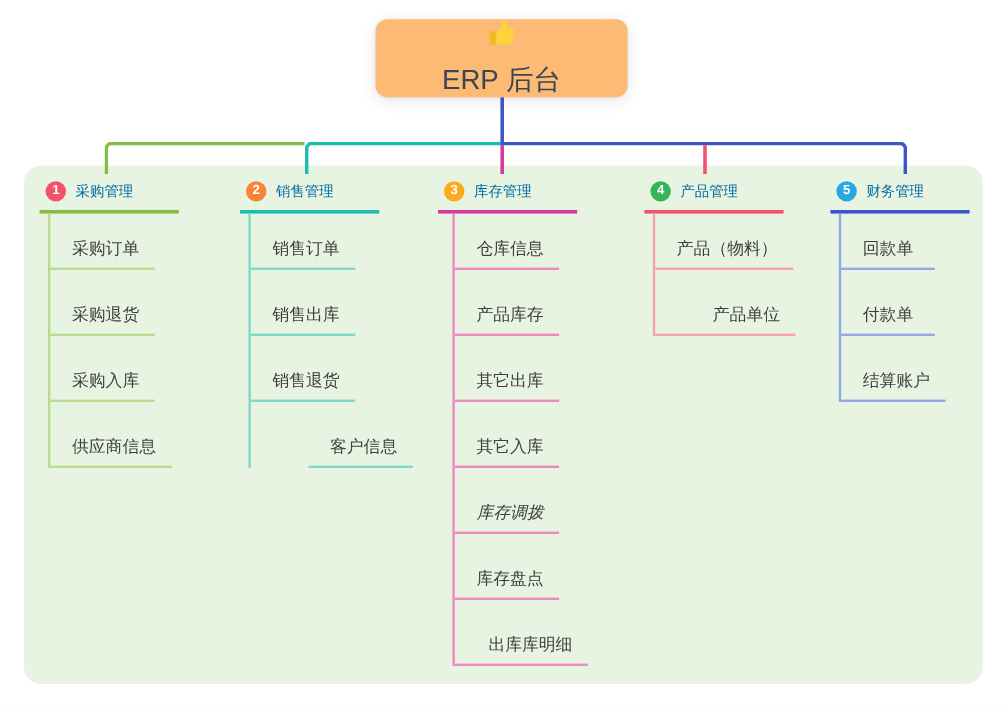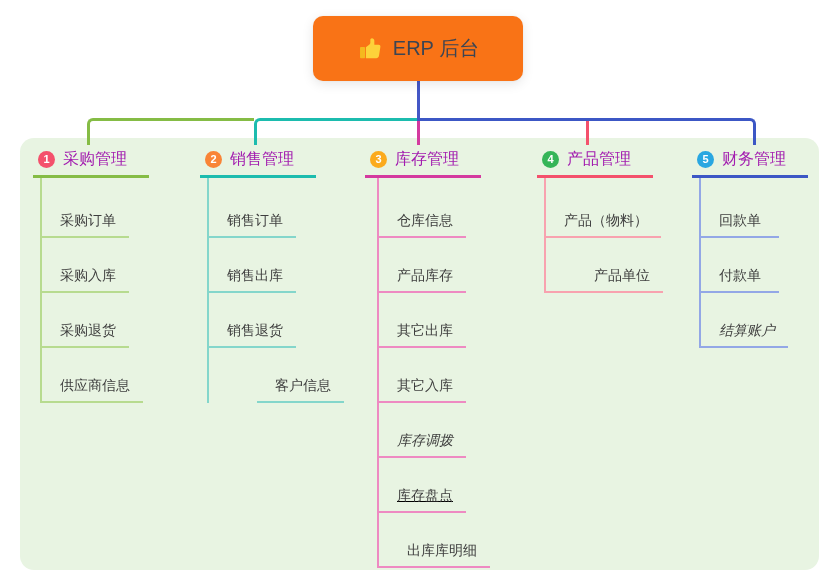--- a/index.html
+++ b/index.html
@@ -19,45 +19,45 @@
   .elbow-2{left:254px;top:118px;width:166px;height:27px;
            border-left:3px solid;border-top:3px solid;border-top-left-radius:6px;}
   .elbow-5{left:417px;top:118px;width:339px;height:27px;
            border-right:3px solid;border-top:3px solid;border-top-right-radius:6px;}
   .drop{position:absolute;width:3px;top:121px;height:24px;}
   .drop-3{left:417px;}
   .drop-4{left:586px;}
   
   .root-node{
     position:absolute;left:313px;top:16px;width:210px;height:65px;
-    background:#f97316;border-radius:10px;
+    background:#fdba74;border-radius:10px;
     box-shadow:0 3px 12px rgba(0,0,0,.10),0 0 2px rgba(0,0,0,.06);
     display:flex;align-items:center;justify-content:center;gap:10px;
-    font-size:20px;color:#3c4553;cursor:pointer;
+    font-size:23px;color:#3c4553;cursor:pointer;flex-direction:column;
   }
   .thumb{display:flex;align-items:center;}
   
   .branch{position:absolute;top:147px;}
   .b1{left:33px}.b2{left:200px}.b3{left:365px}.b4{left:537px}.b5{left:692px}
   .bhead{
     display:flex;align-items:center;gap:8px;height:31px;width:116px;
     box-sizing:border-box;border-bottom:3px solid;padding:0 6px 4px 5px;cursor:pointer;
   }
   .bullet{
     width:17px;height:17px;border-radius:50%;flex:none;
     color:#fff;font-size:11px;line-height:17px;text-align:center;font-weight:bold;
   }
-  .blabel{font-size:16px;font-weight:500;color:#a21caf;white-space:nowrap;}
+  .blabel{font-size:12px;font-weight:500;color:#0369a1;white-space:nowrap;}
   .children{margin-left:7px;border-left:2px solid;width:max-content;}
   .child-row{
     height:55px;box-sizing:border-box;width:max-content;min-width:78px;
     display:flex;align-items:flex-end;border-bottom:2px solid;
     padding:0 13px 6px 18px;cursor:pointer;
   }
-  .child-row:first-child{height:60px;}
+  .child-row:first-child{height:47px;}
   .child-row span{font-size:14px;color:#3e3e3e;white-space:nowrap;}
 </style>
 </head>
 <body>
 
 <div class="canvas">
 
   <div class="panel" style="background: rgb(232, 244, 226);"></div>
 
   <div class="stem" style="background: rgb(68, 87, 198);"></div>
@@ -80,24 +80,24 @@
   <div class="branch b1">
     <div class="bhead" style="border-bottom-color: rgb(133, 188, 69);">
       <span class="bullet" style="background: rgb(244, 81, 108);">1</span>
       <span class="blabel">采购管理</span>
     </div>
     <div class="children" style="border-left-color: rgb(183, 219, 143);">
         <div class="child-row" style="border-bottom-color: rgb(183, 219, 143);">
           <span>采购订单</span>
         </div>
         <div class="child-row" style="border-bottom-color: rgb(183, 219, 143);">
-          <span>采购入库</span>
+          <span>采购退货</span>
         </div>
         <div class="child-row" style="border-bottom-color: rgb(183, 219, 143);">
-          <span>采购退货</span>
+          <span>采购入库</span>
         </div>
         <div class="child-row" style="border-bottom-color: rgb(183, 219, 143);">
           <span>供应商信息</span>
         </div>
       </div>
   </div>
 
   <div class="branch b2">
     <div class="bhead" style="border-bottom-color: rgb(28, 188, 174);">
       <span class="bullet" style="background: rgb(249, 132, 54);">2</span>
@@ -133,21 +133,21 @@
         </div>
         <div class="child-row" style="border-bottom-color: rgb(238, 138, 194);">
           <span>其它出库</span>
         </div>
         <div class="child-row" style="border-bottom-color: rgb(238, 138, 194);">
           <span>其它入库</span>
         </div>
         <div class="child-row" style="border-bottom-color: rgb(238, 138, 194); font-style: italic;">
           <span>库存调拨</span>
         </div>
-        <div class="child-row" style="border-bottom-color: rgb(238, 138, 194); text-decoration: underline;">
+        <div class="child-row" style="border-bottom-color: rgb(238, 138, 194);">
           <span>库存盘点</span>
         </div>
         <div class="child-row" style="border-bottom-color: rgb(238, 138, 194); padding-left: 28px;">
           <span>出库库明细</span>
         </div>
       </div>
   </div>
 
   <div class="branch b4">
     <div class="bhead" style="border-bottom-color: rgb(244, 81, 108);">
@@ -169,19 +169,19 @@
       <span class="bullet" style="background: rgb(41, 167, 225);">5</span>
       <span class="blabel">财务管理</span>
     </div>
     <div class="children" style="border-left-color: rgb(147, 167, 230);">
         <div class="child-row" style="border-bottom-color: rgb(147, 167, 230);">
           <span>回款单</span>
         </div>
         <div class="child-row" style="border-bottom-color: rgb(147, 167, 230);">
           <span>付款单</span>
         </div>
-        <div class="child-row" style="border-bottom-color: rgb(147, 167, 230); font-style: italic;">
+        <div class="child-row" style="border-bottom-color: rgb(147, 167, 230);">
           <span>结算账户</span>
         </div>
       </div>
   </div>
 
 </div>
 
 </body></html>

